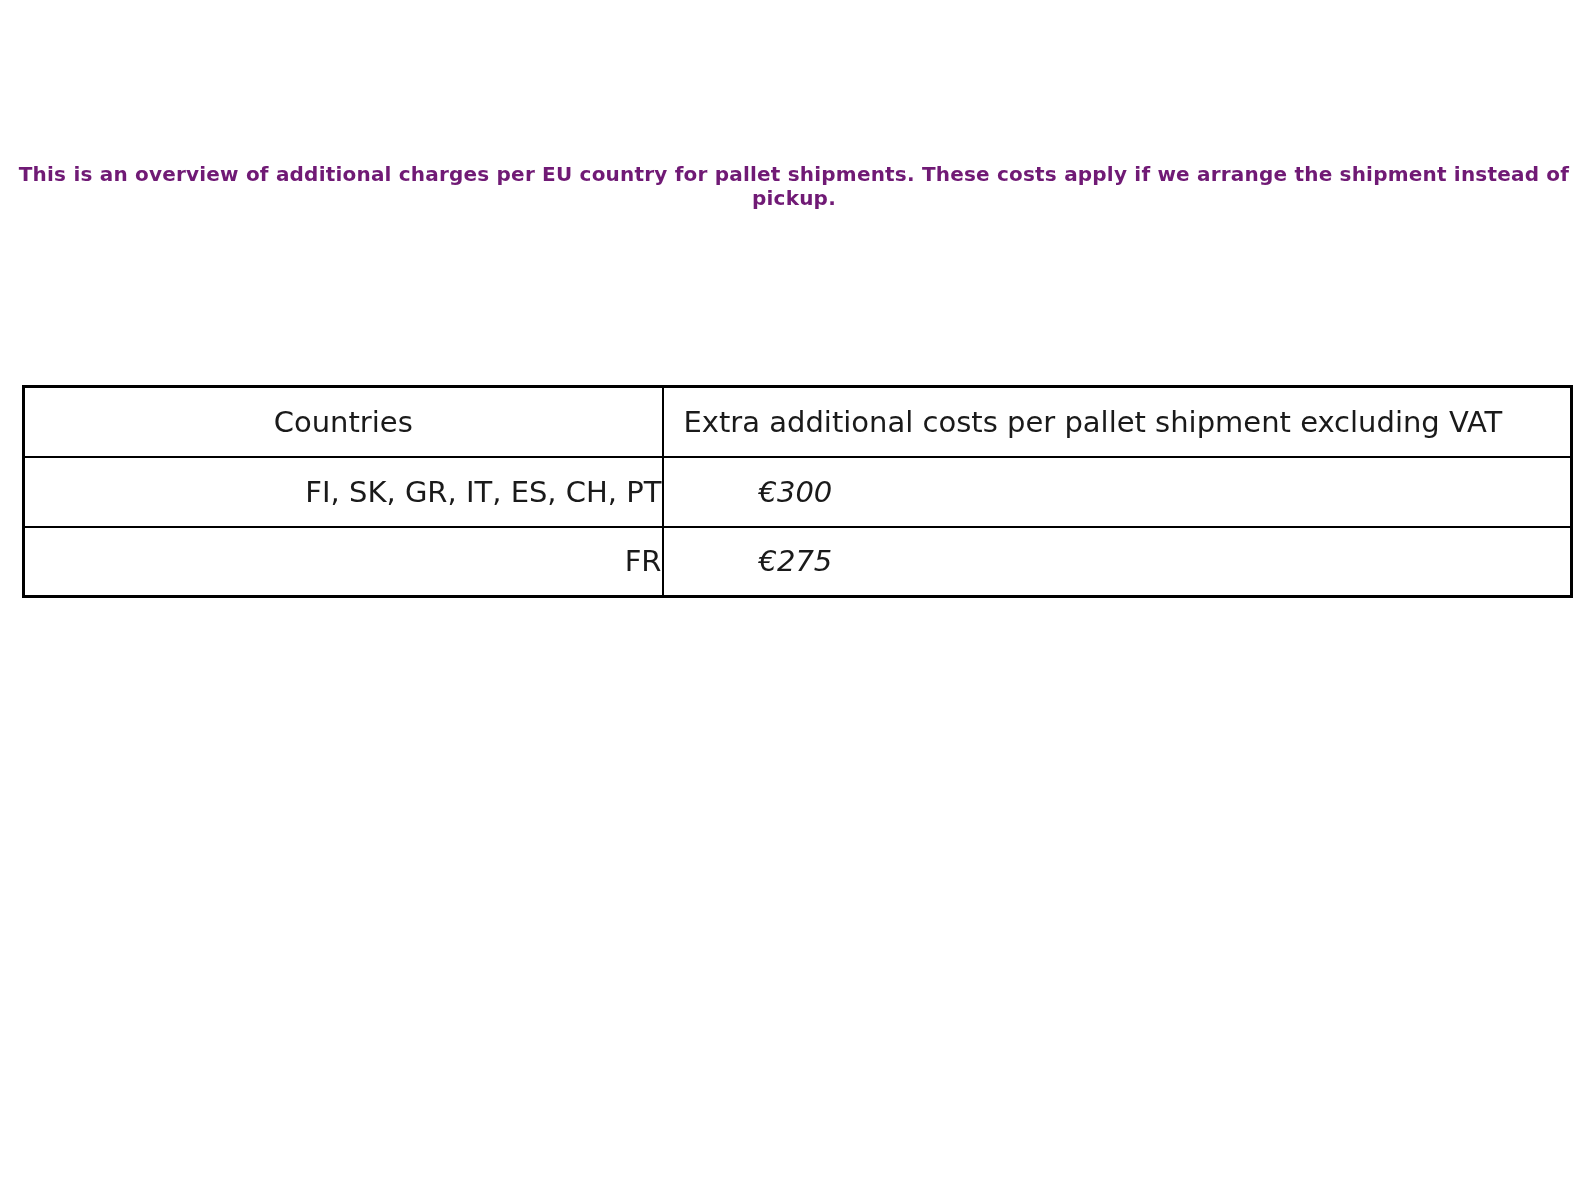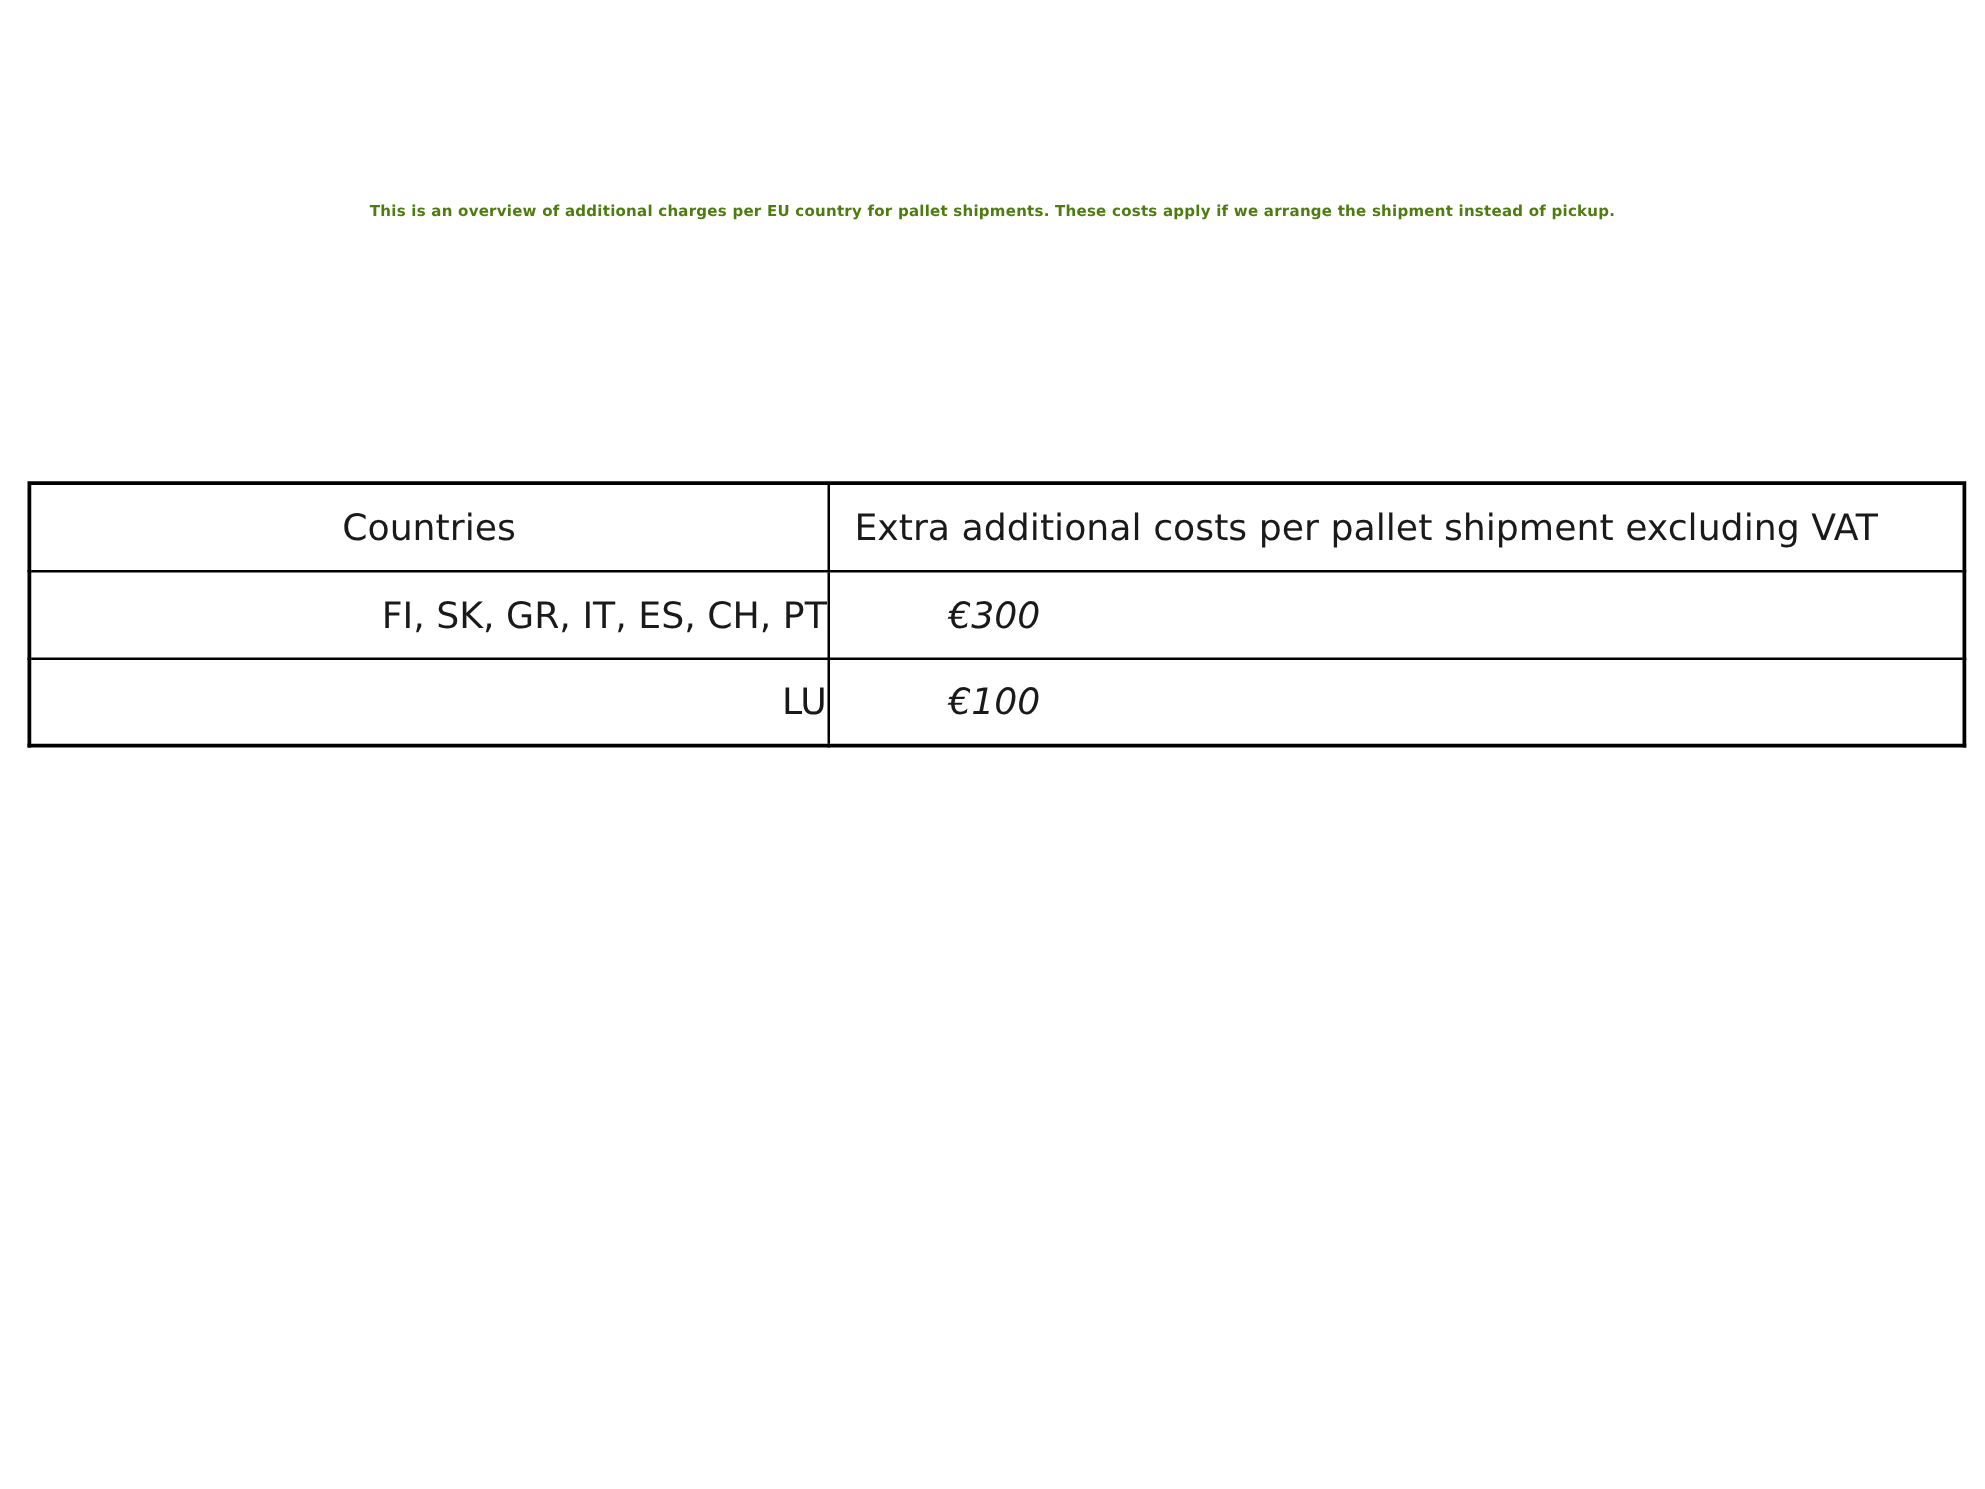--- a/index.html
+++ b/index.html
@@ -10,23 +10,23 @@
     font-family: "DejaVu Sans", sans-serif;
     position: relative;
     overflow: hidden;
   }
   .intro {
     position: absolute;
     top: 162px;
     left: 0;
     width: 1588px;
     text-align: center;
-    font-size: 12px;
+    font-size: 20px;
     font-weight: bold;
-    color: #4d7c0f;
+    color: #701a75;
     letter-spacing: 0.2px;
   }
   table.pallet-table {
     position: absolute;
     top: 385px;
     left: 22px;
     width: 1548px;
     border-collapse: collapse;
     table-layout: fixed;
     background: #ffffff;
@@ -64,17 +64,17 @@
   <tbody>
       <tr>
     <th class="countries-header">Countries</th>
     <th class="cost-header">Extra additional costs per pallet shipment excluding VAT</th>
   </tr>
   <tr>
     <td class="countries-cell">FI, SK, GR, IT, ES, CH, PT</td>
     <td class="cost-cell">€300</td>
   </tr>
   <tr>
-    <td class="countries-cell">LU</td>
-    <td class="cost-cell">€100</td>
+    <td class="countries-cell">FR</td>
+    <td class="cost-cell">€275</td>
   </tr>
 </tbody>
   </table>
 
 </body></html>

